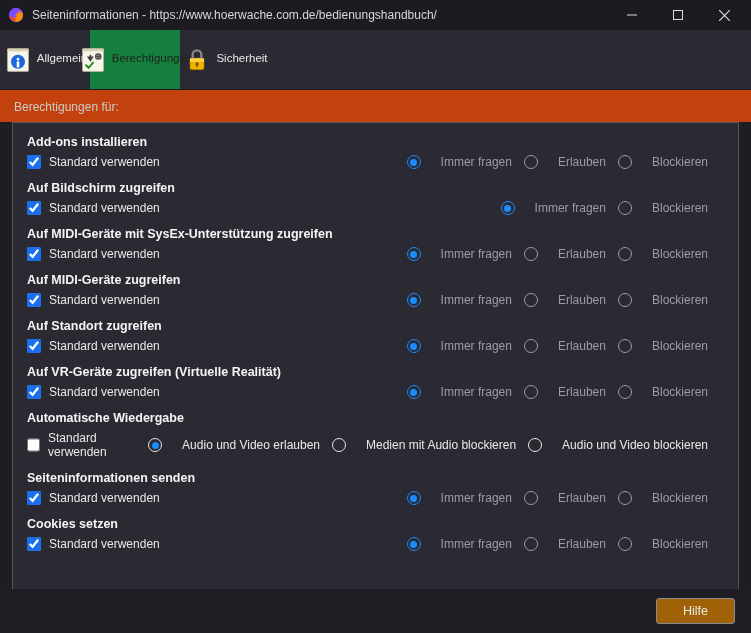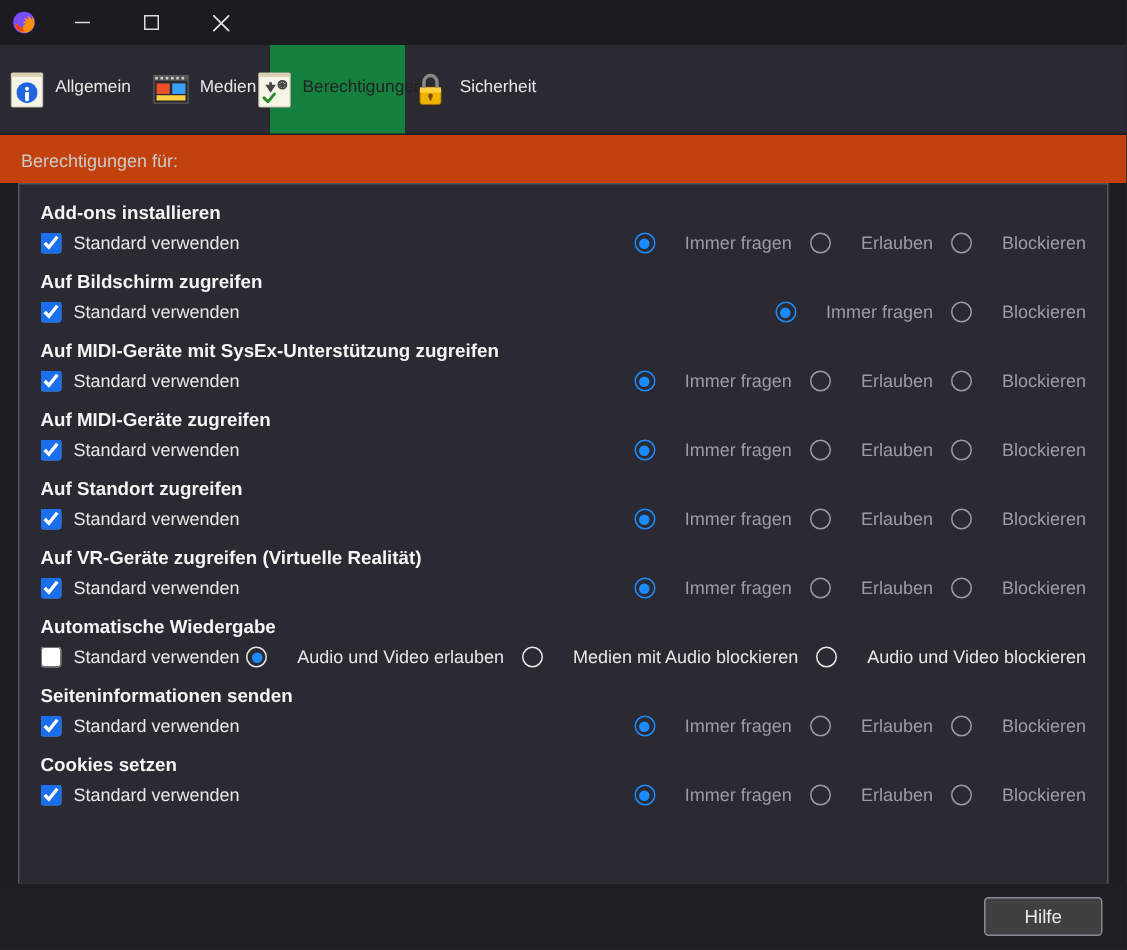--- a/index.html
+++ b/index.html
@@ -60,21 +60,21 @@
   .scroll {
     flex:1;
     overflow-y:scroll;
     padding: 4px 0 0 0;
   }
   
   .scroll::-webkit-scrollbar { width:17px; background:#2b2a33; }
   .scroll::-webkit-scrollbar-thumb { background:#66666e; border:4px solid #2b2a33; border-radius:2px; }
   .scroll::-webkit-scrollbar-track { background:#2b2a33; }
   
-  .perm { padding: 8px 14px 4px 14px; }
+  .perm { padding: 8px 30px 4px 14px; }
   .perm-title { font-weight:600; font-size:12.5px; color:#f5f5f5; margin-bottom:6px; }
   .perm-row { display:flex; align-items:center; }
   .std { display:flex; align-items:center; gap:8px; flex:1; }
   .std input[type=checkbox]{
     width:14px; height:14px;
     accent-color:#1a6fed;
     border-radius:2px;
   }
   .std label { color:#e8e8e8; font-size:12px; }
   .opts { display:flex; gap:12px; align-items:center; }
@@ -91,38 +91,39 @@
   
   .bottom {
     position:absolute; bottom:0; left:0; right:0;
     height:44px;
     background:#1e1e24;
     display:flex; align-items:center; justify-content:flex-end;
     padding: 0 16px;
   }
   .btn {
     border:1px solid #8a8a92;
-    background:#404040;
+    background:#a16207;
     color:#eaeaea;
     font-size:12.5px;
     padding: 5px 26px;
     border-radius:3px;
   }
 </style>
 </head>
 <body>
 
 <div class="titlebar">
   <span class="favicon">
     <svg viewBox="0 0 16 16" width="16" height="16">
       <circle cx="8" cy="8" r="7.2" fill="#7c4dff"></circle>
       <path d="M2 10c1.2 3 4 4.8 6.5 4.8 3.5 0 6.4-2.9 6.4-6.6 0-2.1-.9-3.7-1.7-4.7.4 1 .5 2 .2 3-.6-1.4-1.8-2.4-3.3-2.8.7.7 1 1.6.8 2.5-.8-.7-1.9-1-3-.7.9.3 1.5 1 1.6 1.9-1-.2-2 .2-2.5 1.1.8-.3 1.7 0 2.1.7-1.2.2-2 1.3-1.8 2.5-1.6-.3-3-1.3-3.8-2.7-.6.2-1.1.5-1.5 1z" fill="#ff9100"></path>
       <path d="M2 10c.4-.5.9-.8 1.5-1 .8 1.4 2.2 2.4 3.8 2.7-.2 1 .4 1.9 1.3 2.2-2.9.3-5.6-1.4-6.6-3.9z" fill="#ff3d00"></path>
     </svg>
   </span>
+  <div class="title">Seiteninformationen - https://www.hoerwache.com.de/bedienungshandbuch/</div>
   <div class="ctl">
     <svg width="10" height="10" viewBox="0 0 10 10">
         <path d="M0 5h10" stroke="#ddd" stroke-width="1"></path>
       </svg>
   </div>
   <div class="ctl">
     <svg width="10" height="10" viewBox="0 0 10 10">
         <rect x="0.5" y="0.5" width="9" height="9" fill="none" stroke="#ddd" stroke-width="1"></rect>
       </svg>
   </div>
@@ -138,38 +139,20 @@
       <span>
         <svg width="30" height="28" viewBox="0 0 32 32">
           <rect x="4" y="3" width="24" height="26" rx="1" fill="#f7f4e8" stroke="#bba" stroke-width="0.7"></rect>
           <rect x="4" y="3" width="24" height="3" fill="#d8d0b0"></rect>
           <circle cx="16" cy="18" r="8" fill="#1e66e0"></circle>
           <rect x="14.5" y="13.5" width="3" height="3" rx="1.5" fill="#fff"></rect>
           <rect x="14.5" y="17.5" width="3" height="7" rx="1" fill="#fff"></rect>
         </svg>
       </span>
       <span class="tlabel">Allgemein</span>
-    </div>
-    <div class="tool">
-      <span>
-        <svg width="30" height="28" viewBox="0 0 32 32">
-          <rect x="3" y="5" width="26" height="21" fill="#2a2a30" stroke="#777" stroke-width="0.6"></rect>
-          <rect x="3" y="5" width="26" height="4" fill="#555"></rect>
-          <rect x="4" y="6" width="2" height="2" fill="#ccc"></rect>
-          <rect x="8" y="6" width="2" height="2" fill="#ccc"></rect>
-          <rect x="12" y="6" width="2" height="2" fill="#ccc"></rect>
-          <rect x="16" y="6" width="2" height="2" fill="#ccc"></rect>
-          <rect x="20" y="6" width="2" height="2" fill="#ccc"></rect>
-          <rect x="24" y="6" width="2" height="2" fill="#ccc"></rect>
-          <rect x="5" y="11" width="10" height="8" fill="#f05028"></rect>
-          <rect x="17" y="11" width="10" height="8" fill="#3aa0ff"></rect>
-          <rect x="5" y="20" width="22" height="4" fill="#ffd040"></rect>
-        </svg>
-      </span>
-      <span class="tlabel">Medien</span>
     </div>
     <div class="tool active">
       <span>
         <svg width="30" height="28" viewBox="0 0 32 32">
           <rect x="4" y="3" width="24" height="26" rx="1" fill="#f7f4e8" stroke="#bba" stroke-width="0.7"></rect>
           <rect x="4" y="3" width="24" height="3" fill="#d8d0b0"></rect>
           <path d="M9 12h3v-2h2v2h3l-4 6z" fill="#444"></path>
           <circle cx="22" cy="12" r="3" fill="none" stroke="#444" stroke-width="1.4"></circle>
           <path d="M22 9v6M19 12h6M20 10l4 4M24 10l-4 4" stroke="#444" stroke-width="1"></path>
           <path d="M8 22l3 3 5-6" fill="none" stroke="#2a8a2a" stroke-width="2.2" stroke-linecap="round" stroke-linejoin="round"></path>

